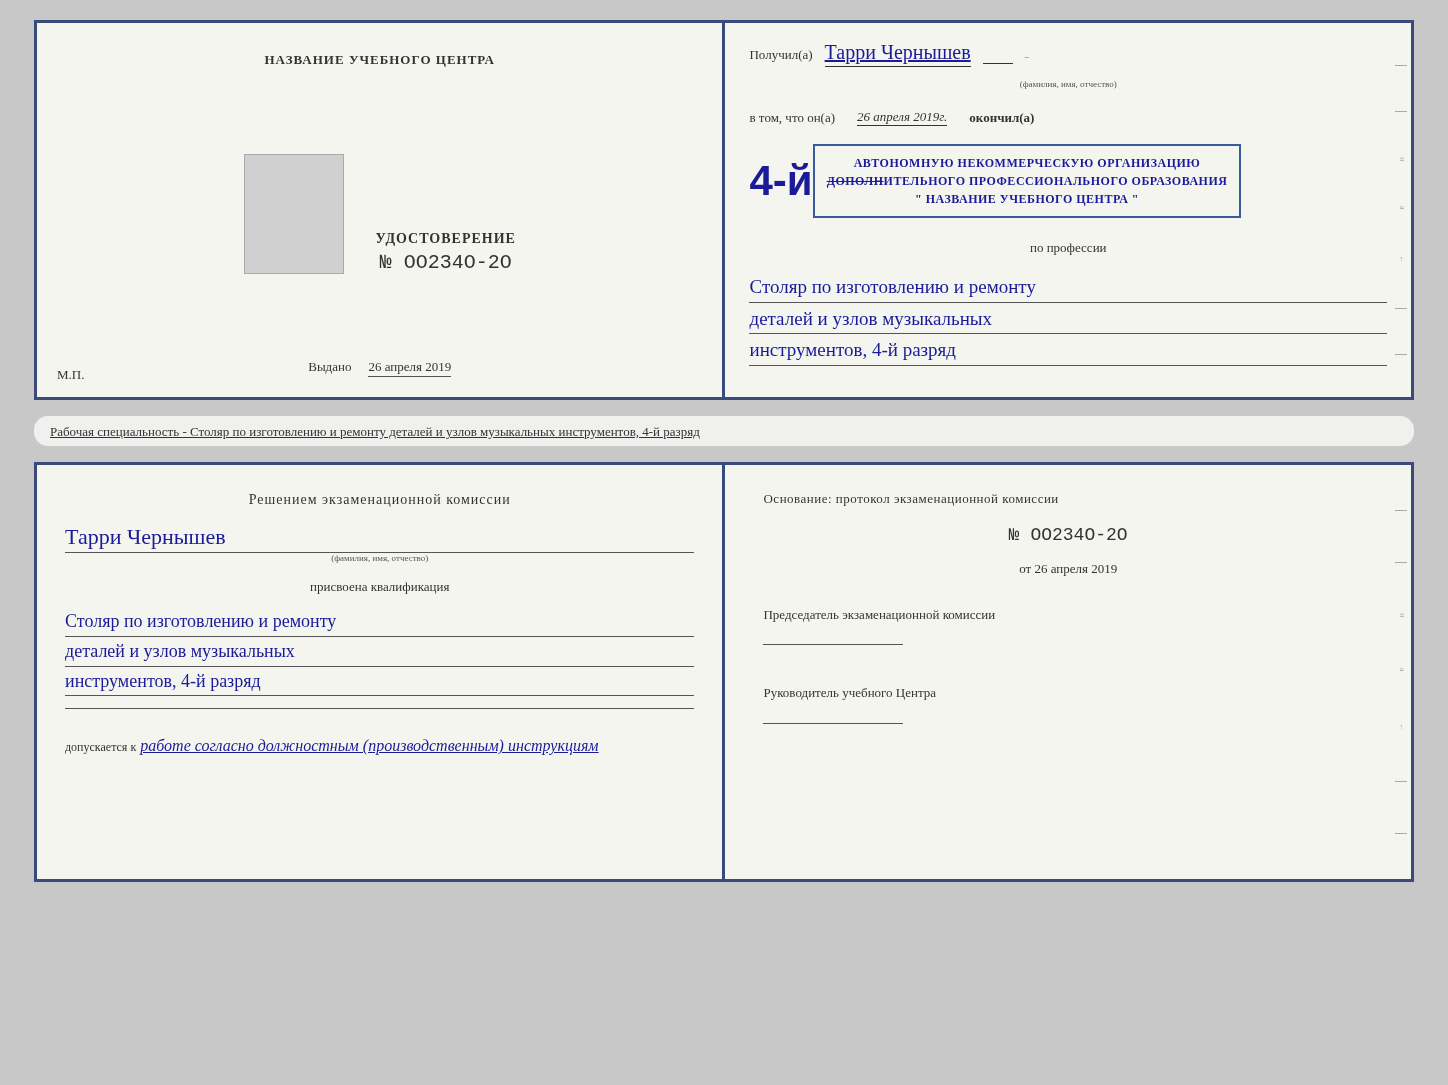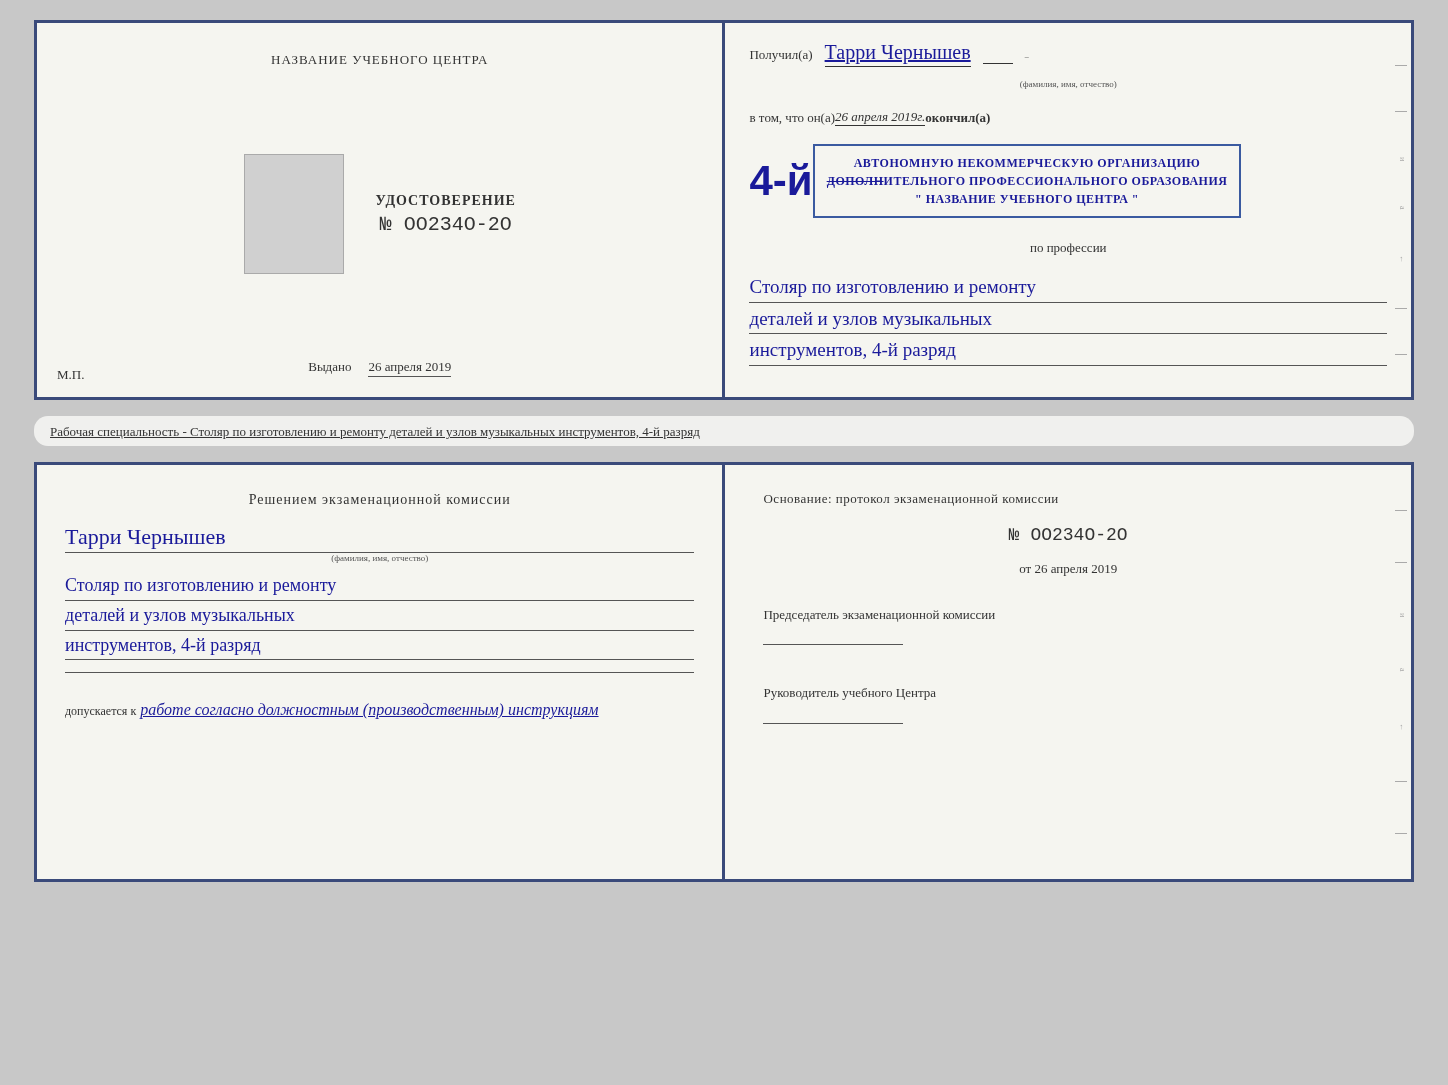--- a/index.html
+++ b/index.html
@@ -43,21 +43,21 @@
       flex-direction: column;
       align-items: center;
       justify-content: space-between;
       padding: 28px 20px 20px 20px;
     }
 
     .institution-title {
       font-size: 13px;
       letter-spacing: 1px;
       text-align: center;
-      font-weight: normal;
+      font-weight: bold;
       text-transform: uppercase;
       color: #333;
       line-height: 1.4;
     }
 
     .photo-area {
       width: 100px;
       height: 120px;
       background: #d0d0d0;
       border: 1px solid #aaa;
@@ -143,21 +143,21 @@
     .fio-label {
       font-size: 9px;
       color: #555;
     }
 
     .vtom-line {
       font-size: 13px;
       color: #333;
       display: flex;
       align-items: center;
-      gap: 0;
+      gap: 22px;
       flex-wrap: wrap;
     }
 
     .vtom-date {
       font-size: 13px;
       font-style: italic;
       color: #333;
       border-bottom: 1px solid #333;
     }
 
@@ -333,21 +333,21 @@
     }
   </style>
 </head>
 <body>
 
 <div class="document-section top-doc">
 
   <div class="doc-half left-half-top">
     <div class="institution-title">НАЗВАНИЕ УЧЕБНОГО ЦЕНТРА</div>
 
-    <div style="display:flex; gap:32px; align-items:center; margin-top:10px;">
+    <div style="display:flex; gap:32px; align-items:flex-end; margin-top:10px;">
       <div class="photo-area"></div>
       <div class="udostoverenie-block">
         <div class="udostoverenie-label">УДОСТОВЕРЕНИЕ</div>
         <div class="udostoverenie-number">№ OO234O-2O</div>
       </div>
     </div>
 
     <div class="issued-block">
       <span class="issued-label">Выдано</span>
       <span class="issued-date">26 апреля 2019</span>
@@ -422,20 +422,21 @@
 <div class="document-section bottom-doc">
 
   <div class="doc-half left-half-bottom">
     <div class="resheniem-text">Решением экзаменационной комиссии</div>
 
     <div>
       <div class="name-handwritten">Тарри Чернышев</div>
       <div class="fio-label-small">(фамилия, имя, отчество)</div>
     </div>
 
+    <div class="prisvoena-text">присвоена квалификация</div>
 
     <div>
       <div class="kvalf-line">
         <span class="kvalif-text">Столяр по изготовлению и ремонту</span>
       </div>
       <div class="kvalf-line">
         <span class="kvalif-text">деталей и узлов музыкальных</span>
       </div>
       <div class="kvalf-line">
         <span class="kvalif-text">инструментов, 4-й разряд</span>

